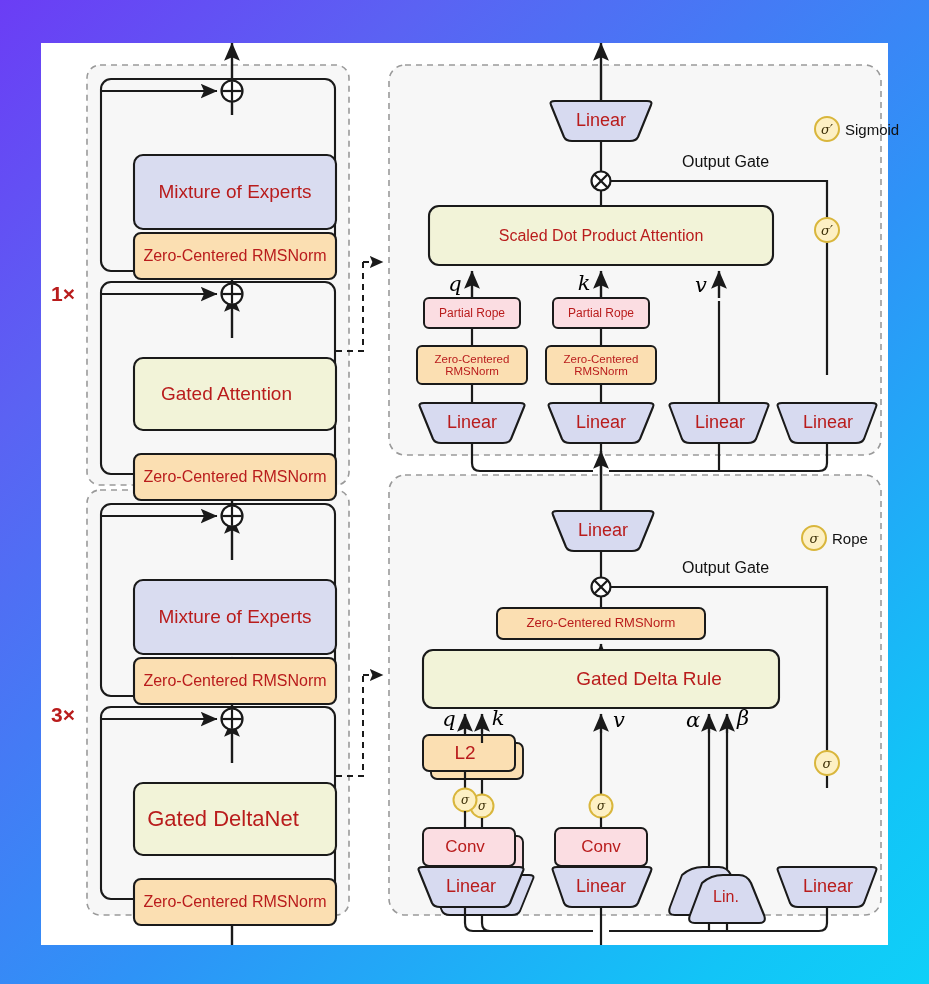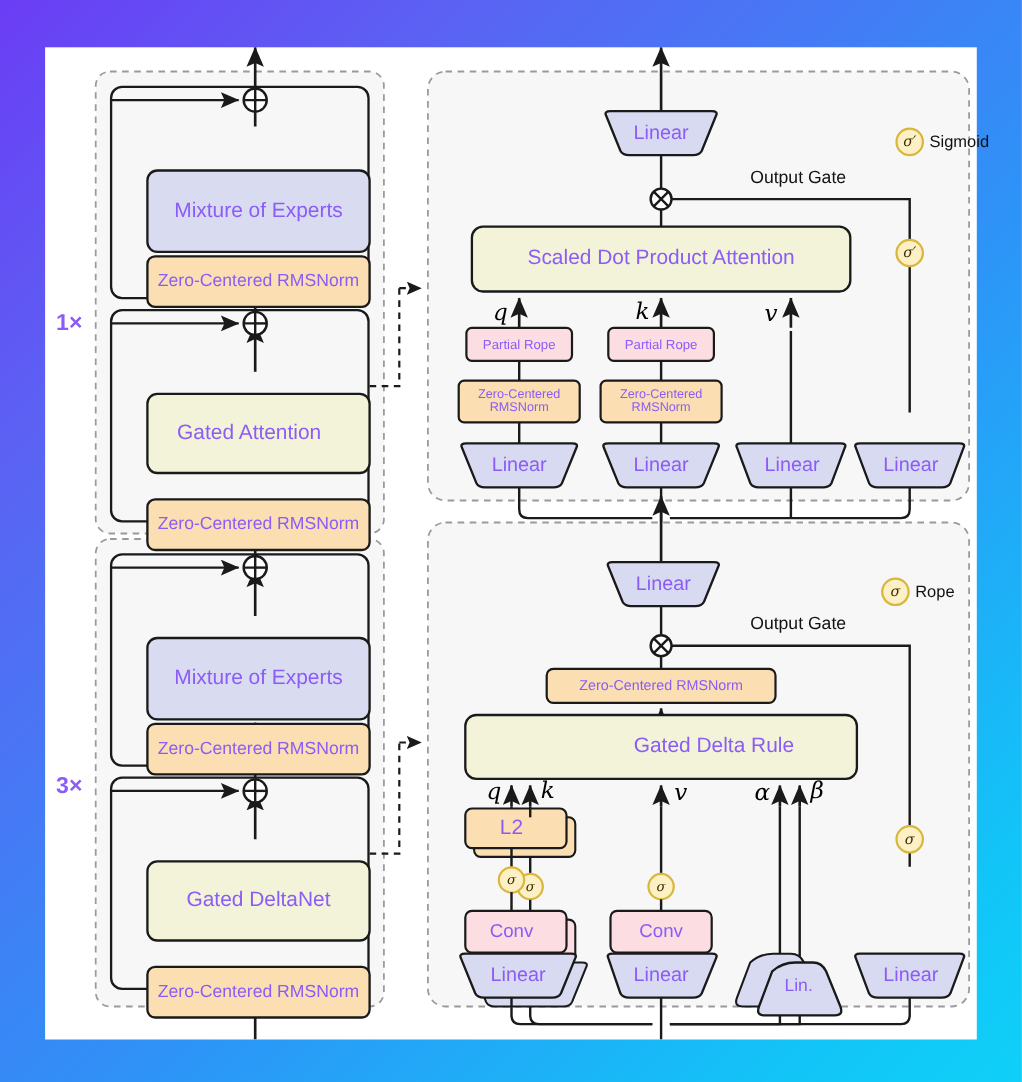--- a/index.html
+++ b/index.html
@@ -9,21 +9,21 @@
     background:linear-gradient(135deg,#6b3df5 0%,#5b62f3 22%,#2e93f7 58%,#12c4f7 88%,#0fd0f8 100%);
   }
   #canvas{
     position:absolute;left:41px;top:43px;width:847px;height:902px;
     background:#ffffff;
   }
   .svgroot{position:absolute;left:0;top:0;width:847px;height:902px;}
   .lbl{
     position:absolute;
     font-family:"Liberation Sans", sans-serif;
-    color:#8b5cf6;
+    color:#b91c1c;
     display:flex;align-items:center;justify-content:center;
     text-align:center;
     pointer-events:none;
     line-height:1.08;
   }
   .math{
     position:absolute;
     font-family:"DejaVu Serif","Liberation Serif",serif;
     font-style:italic;color:#000;
     display:flex;align-items:center;justify-content:center;
@@ -277,26 +277,26 @@
   <div class="lbl" style="left:2px;top:234px;width:40px;height:34px;font-size:21px;font-weight:bold;">1×</div>
   <div class="lbl" style="left:2px;top:655px;width:40px;height:34px;font-size:21px;font-weight:bold;">3×</div>
 
   <div class="lbl" style="left:93px;top:112px;width:202px;height:74px;font-size:19px;">Mixture of Experts</div>
   <div class="lbl" style="left:93px;top:190px;width:202px;height:46px;font-size:16px;">Zero-Centered RMSNorm</div>
   <div class="lbl" style="left:93px;top:315px;width:185px;height:72px;font-size:19px;">Gated Attention</div>
   <div class="lbl" style="left:93px;top:411px;width:202px;height:46px;font-size:16px;">Zero-Centered RMSNorm</div>
 
   <div class="lbl" style="left:93px;top:537px;width:202px;height:74px;font-size:19px;">Mixture of Experts</div>
   <div class="lbl" style="left:93px;top:615px;width:202px;height:46px;font-size:16px;">Zero-Centered RMSNorm</div>
-  <div class="lbl" style="left:93px;top:740px;width:202px;height:72px;font-size:19px;">Gated DeltaNet</div>
+  <div class="lbl" style="left:81px;top:740px;width:202px;height:72px;font-size:22px;">Gated DeltaNet</div>
   <div class="lbl" style="left:93px;top:836px;width:202px;height:46px;font-size:16px;">Zero-Centered RMSNorm</div>
 
   <div class="lbl" style="left:510px;top:58px;width:100px;height:40px;font-size:18px;">Linear</div>
   <div class="plain" style="left:641px;top:108px;width:140px;height:22px;font-size:16px;">Output Gate</div>
-  <div class="lbl" style="left:388px;top:163px;width:344px;height:59px;font-size:19px;">Scaled Dot Product Attention</div>
+  <div class="lbl" style="left:388px;top:163px;width:344px;height:59px;font-size:16px;">Scaled Dot Product Attention</div>
 
   <div class="sig" style="left:774px;top:176px;width:24px;height:22px;font-size:13px;">σ′</div>
   <div class="sig" style="left:774px;top:75px;width:24px;height:22px;font-size:13px;">σ′</div>
   <div class="plain" style="left:804px;top:75px;width:80px;height:22px;font-size:15px;">Sigmoid</div>
 
   <div class="math" style="left:404px;top:228px;width:20px;height:26px;font-size:21px;">q</div>
   <div class="math" style="left:533px;top:227px;width:20px;height:26px;font-size:21px;">k</div>
   <div class="math" style="left:650px;top:229px;width:20px;height:26px;font-size:21px;">v</div>
 
   <div class="lbl" style="left:383px;top:255px;width:96px;height:30px;font-size:12px;">Partial Rope</div>

